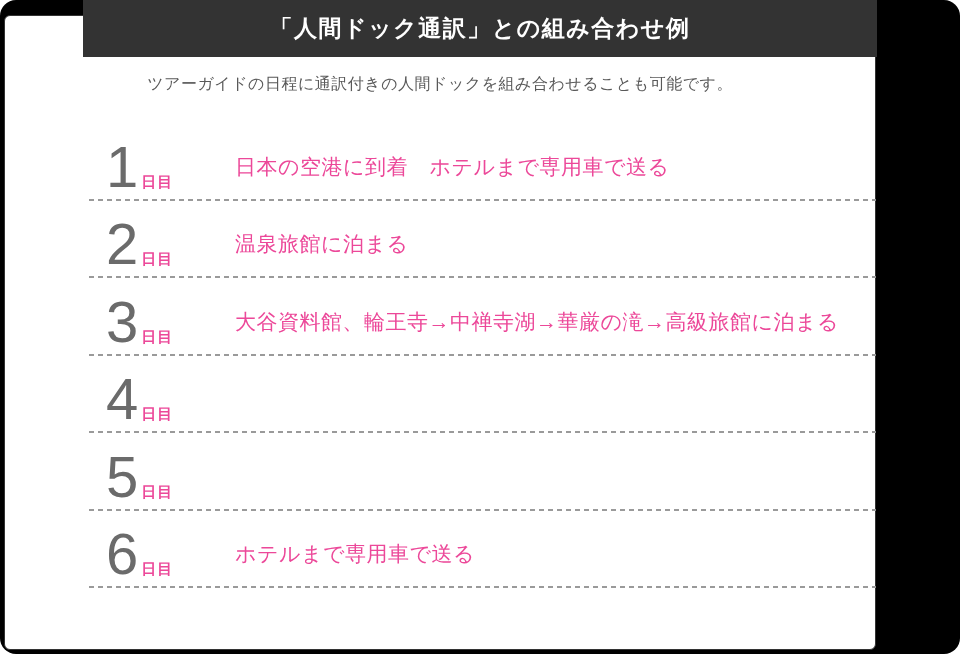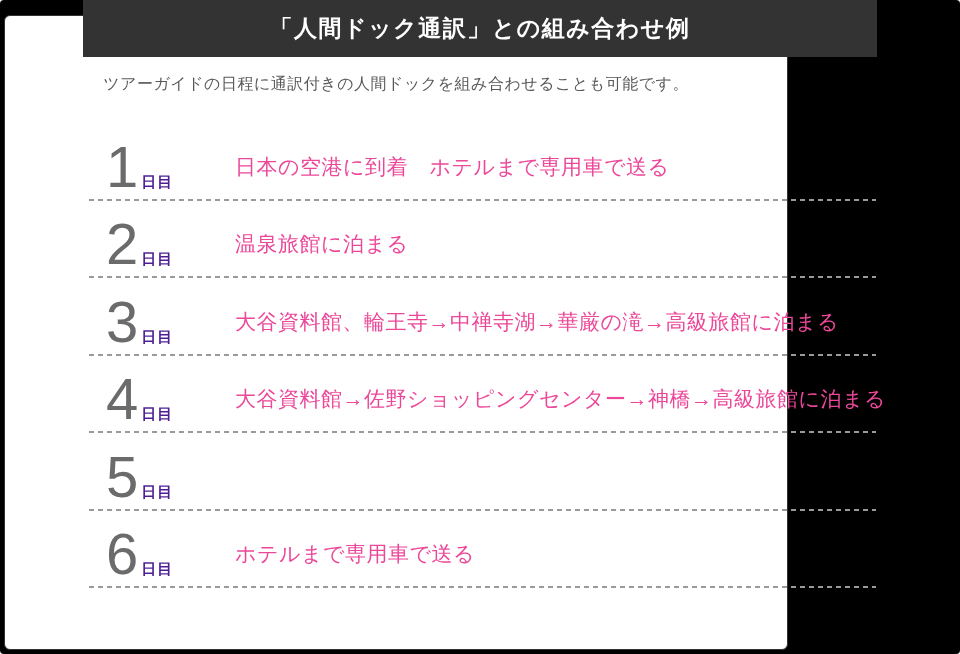--- a/index.html
+++ b/index.html
@@ -5,27 +5,27 @@
   * { margin: 0; padding: 0; box-sizing: border-box; }
   html, body { background: #ffffff; }
   body {
     font-family: "Liberation Sans", "DejaVu Sans", sans-serif;
     width: 960px; height: 654px;
   }
   .frame {
     position: relative;
     width: 960px; height: 654px;
     background: #000000;
-    border-radius: 4px;
+    border-radius: 16px;
     overflow: hidden;
   }
   .panel {
     position: absolute;
     left: 4px; top: 15px;
-    width: 784px; height: 635px;
+    width: 872px; height: 635px;
     background: #ffffff;
     border: 1px solid #333333;
     border-radius: 6px;
   }
   .header-bar {
     position: absolute;
     left: 83px; top: 0;
     width: 794px; height: 57px;
     background: #333333;
     display: flex;
@@ -80,21 +80,21 @@
   }
   .day-num {
     font-size: 58px;
     line-height: 1;
     font-weight: 300;
     color: #6b6b6b;
   }
   .day-suffix {
     font-size: 15px;
     font-weight: 700;
-    color: #4c1d95;
+    color: #ec4899;
     margin-left: 3px;
     letter-spacing: 1px;
   }
   .day-desc {
     font-size: 21px;
     color: #ec4899;
     letter-spacing: 0.5px;
     white-space: nowrap;
   }
 </style>
@@ -133,21 +133,20 @@
           <span class="day-suffix">日目</span>
         </div>
         <div class="day-desc">大谷資料館、輪王寺→中禅寺湖→華厳の滝→高級旅館に泊まる</div>
       </div>
 
       <div class="day-row">
         <div class="day-label">
           <span class="day-num">4</span>
           <span class="day-suffix">日目</span>
         </div>
-        <div class="day-desc">大谷資料館→佐野ショッピングセンター→神橋→高級旅館に泊まる</div>
       </div>
 
       <div class="day-row">
         <div class="day-label">
           <span class="day-num">5</span>
           <span class="day-suffix">日目</span>
         </div>
       </div>
 
       <div class="day-row">

